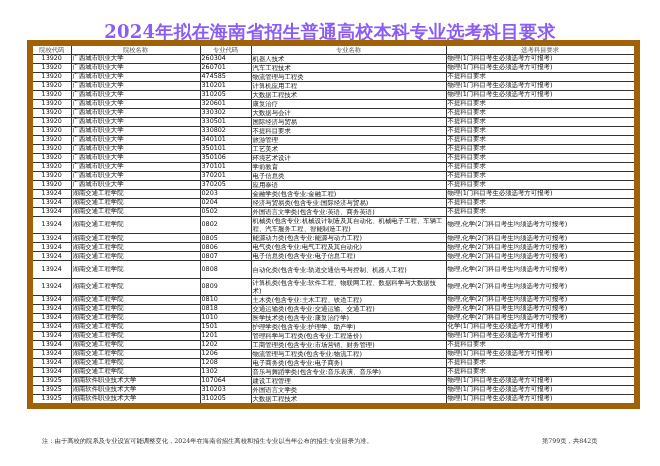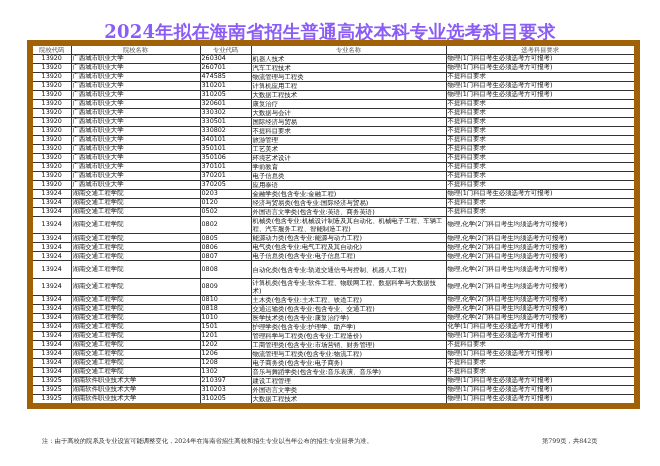--- a/index.html
+++ b/index.html
@@ -156,21 +156,21 @@
       <tr>
         <td class="code">13924</td>
         <td>湖南交通工程学院</td>
         <td>0203</td>
         <td class="wrap">金融学类(包含专业:金融工程)</td>
         <td>物理(1门科目考生必须选考方可报考)</td>
       </tr>
       <tr>
         <td class="code">13924</td>
         <td>湖南交通工程学院</td>
-        <td>0120</td>
+        <td>0204</td>
         <td class="wrap">经济与贸易类(包含专业:国际经济与贸易)</td>
         <td>不提科目要求</td>
       </tr>
       <tr>
         <td class="code">13924</td>
         <td>湖南交通工程学院</td>
         <td>0502</td>
         <td class="wrap">外国语言文学类(包含专业:英语、商务英语)</td>
         <td>不提科目要求</td>
       </tr>
@@ -220,21 +220,21 @@
         <td class="code">13924</td>
         <td>湖南交通工程学院</td>
         <td>0810</td>
         <td class="wrap">土木类(包含专业:土木工程、铁道工程)</td>
         <td>物理,化学(2门科目考生均须选考方可报考)</td>
       </tr>
       <tr>
         <td class="code">13924</td>
         <td>湖南交通工程学院</td>
         <td>0818</td>
-        <td class="wrap">交通运输类(包含专业:包含专业、交通工程)</td>
+        <td class="wrap">交通运输类(包含专业:交通运输、交通工程)</td>
         <td>物理,化学(2门科目考生均须选考方可报考)</td>
       </tr>
       <tr>
         <td class="code">13924</td>
         <td>湖南交通工程学院</td>
         <td>1010</td>
         <td class="wrap">医学技术类(包含专业:康复治疗学)</td>
         <td>物理,化学(2门科目考生均须选考方可报考)</td>
       </tr>
       <tr>
@@ -275,21 +275,21 @@
       <tr>
         <td class="code">13924</td>
         <td>湖南交通工程学院</td>
         <td>1302</td>
         <td class="wrap">音乐与舞蹈学类(包含专业:音乐表演、音乐学)</td>
         <td>不提科目要求</td>
       </tr>
       <tr>
         <td class="code">13925</td>
         <td>湖南软件职业技术大学</td>
-        <td>210397</td>
+        <td>107064</td>
         <td class="wrap">建设工程管理</td>
         <td>物理(1门科目考生必须选考方可报考)</td>
       </tr>
       <tr>
         <td class="code">13925</td>
         <td>湖南软件职业技术大学</td>
         <td>310203</td>
         <td class="wrap">外国语言文学类</td>
         <td>物理(1门科目考生必须选考方可报考)</td>
       </tr>

